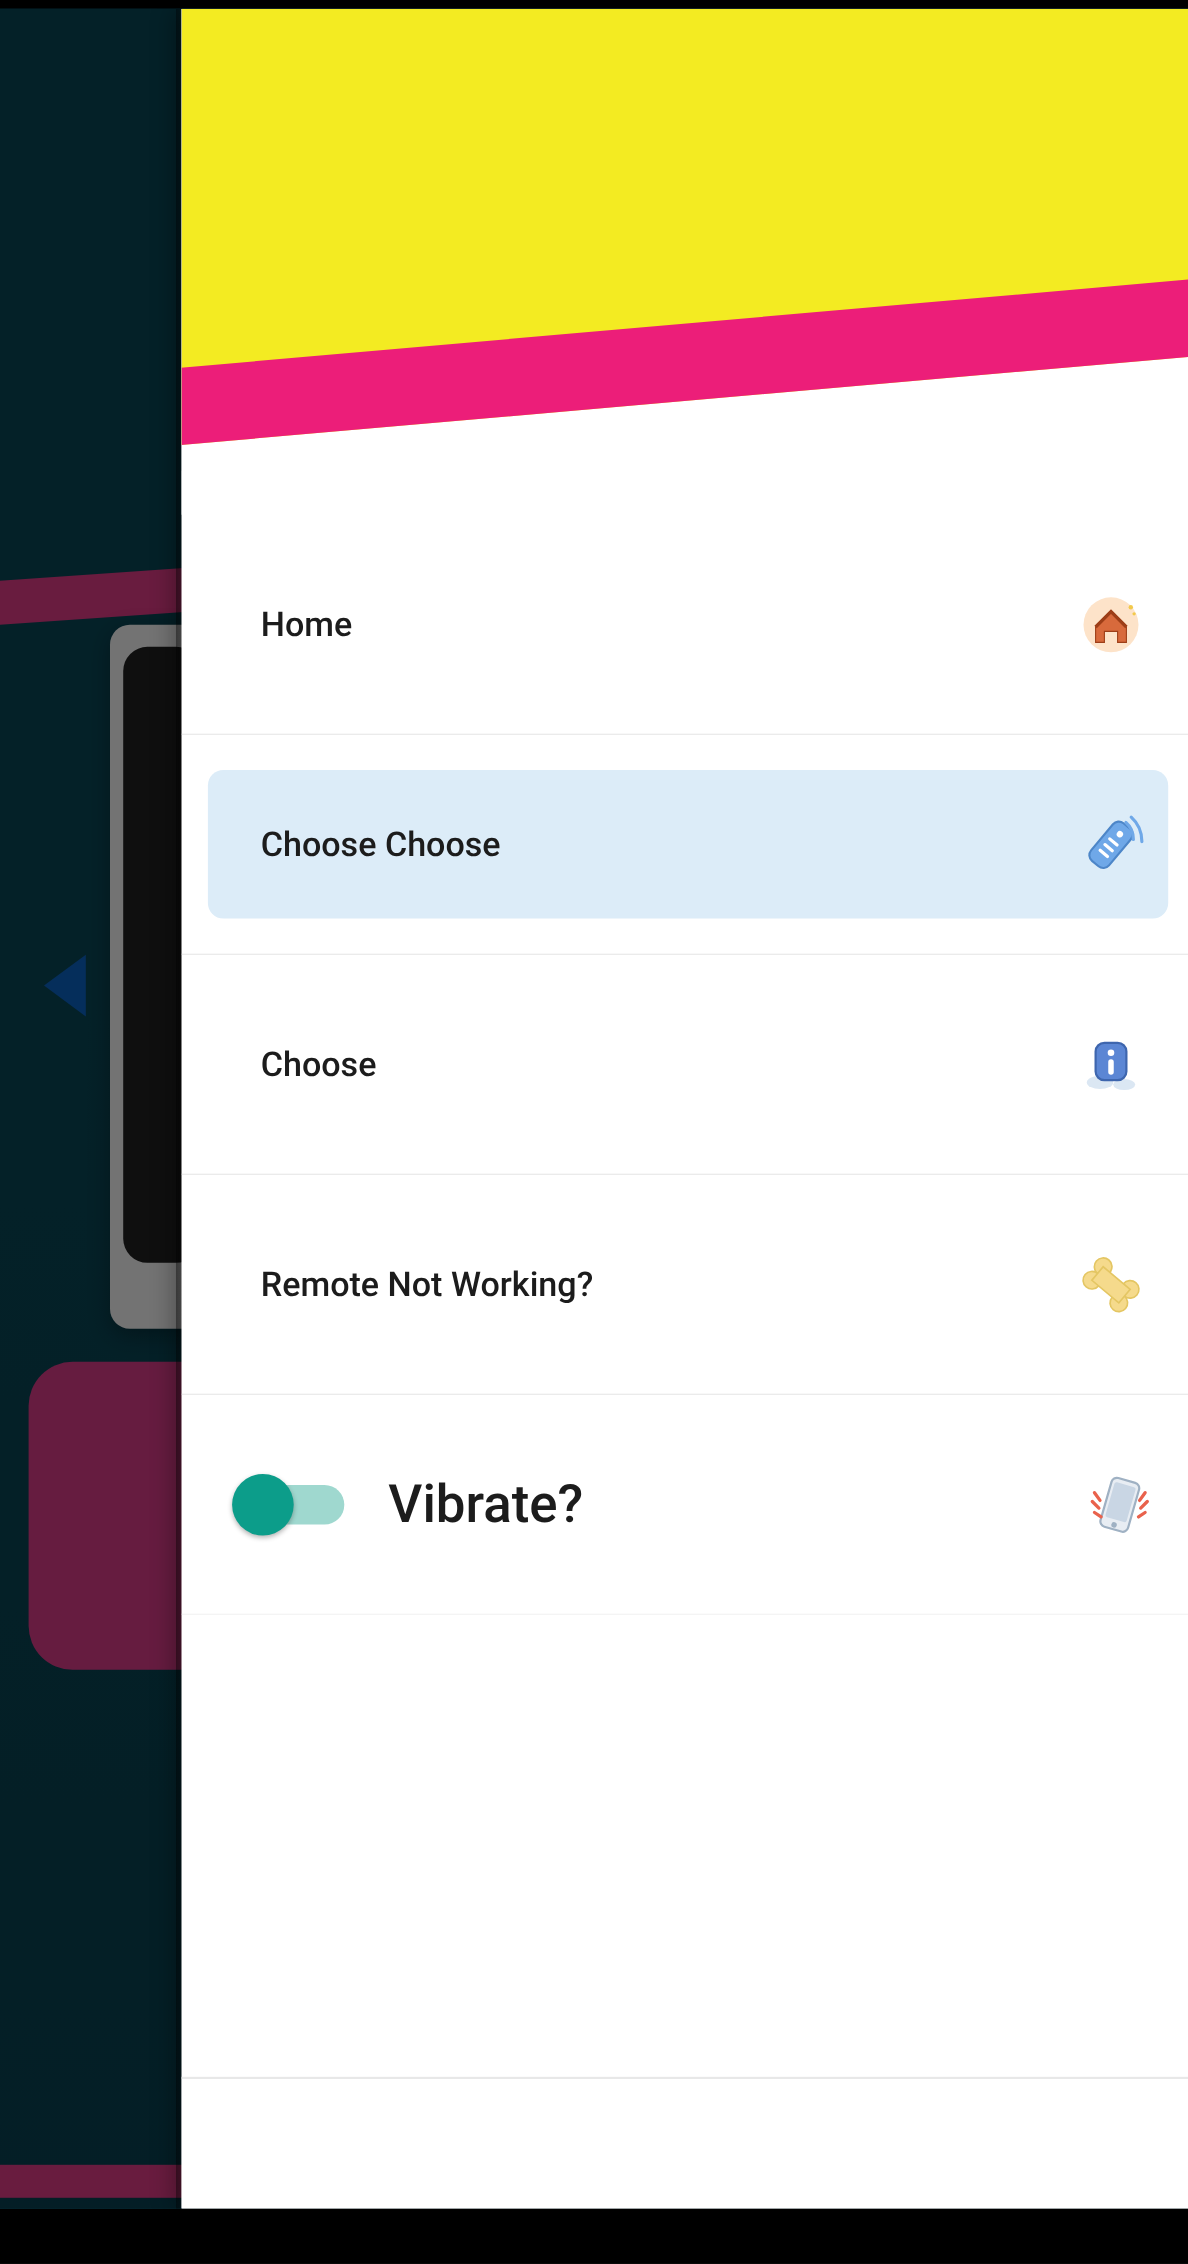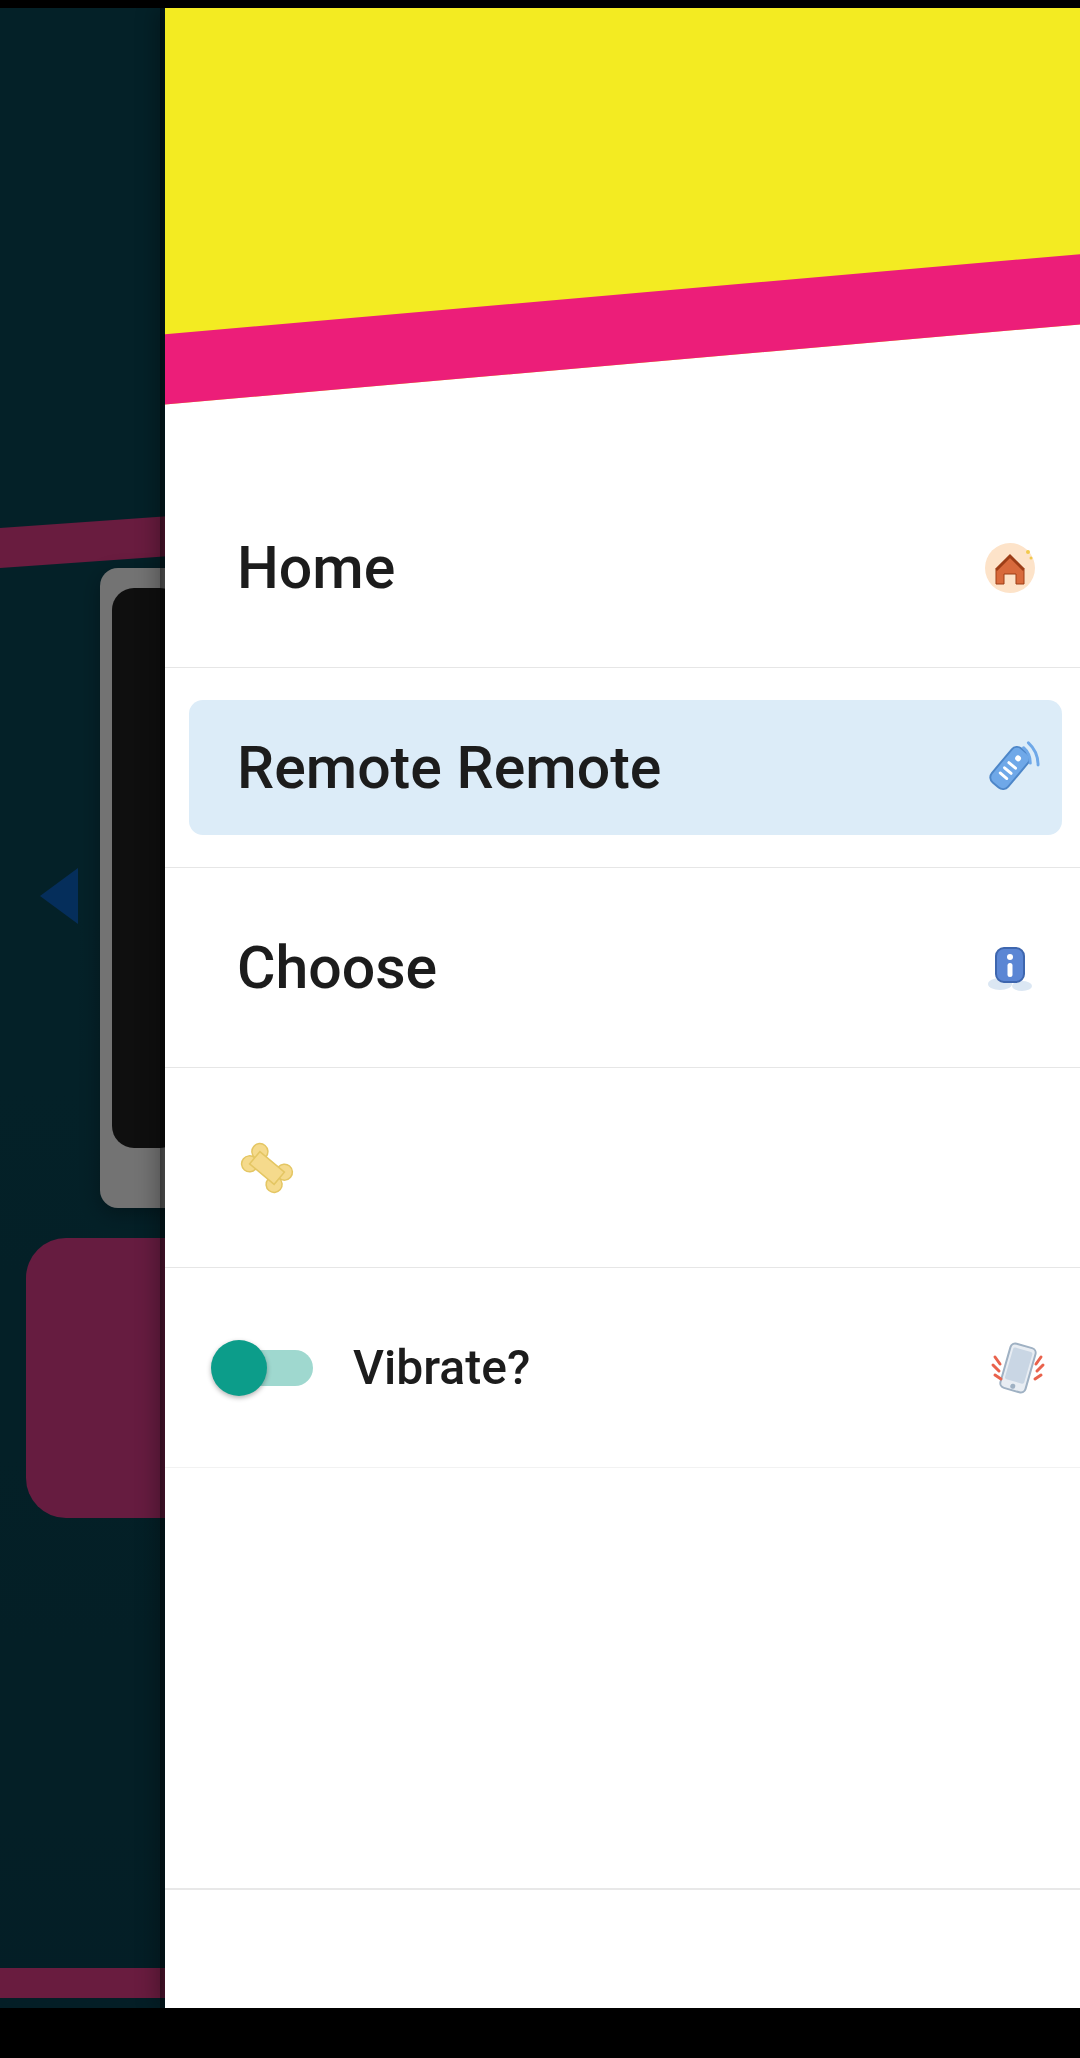--- a/index.html
+++ b/index.html
@@ -102,21 +102,21 @@
     }
     .menu-item{
       position:relative;
       display:flex;align-items:center;justify-content:space-between;
       padding:0 40px 0 72px;
       height:200px;
       border-bottom:1px solid #e6e6e6;
       cursor:pointer;
     }
     .menu-item .label{
-      font-size:59px;
+      font-size:31px;
       color:#1c1c1c;
       font-weight:500;
     }
     .menu-item.selected{
       height:200px;
     }
     .menu-item.selected .sel-bg{
       position:absolute;left:24px;right:18px;top:32px;bottom:32px;
       background:#dcecf8;border-radius:14px;
     }
@@ -191,21 +191,21 @@
             <path d="M12 28 L26 14 L40 28 V42 H32 V32 H20 V42 H12 Z" fill="#d86a3c" stroke="#9d3e17" stroke-width="1"></path>
             <path d="M12 28 L26 14 L40 28" fill="none" stroke="#9d3e17" stroke-width="3"></path>
             <circle cx="44" cy="10" r="2" fill="#f2c94c"></circle>
             <circle cx="47" cy="16" r="1.5" fill="#f2c94c"></circle>
           </svg>
         </span>
       </div>
 
       <div class="menu-item selected">
         <div class="sel-bg"></div>
-        <span class="label">Remote Remote</span>
+        <span class="label">Choose Choose</span>
         <span class="icon">
           <svg width="62" height="62" viewBox="0 0 62 62">
             <g transform="rotate(40 31 31)">
               <rect x="20" y="8" width="22" height="46" rx="7" fill="#6fa8e8" stroke="#4d86c8" stroke-width="2"></rect>
               <circle cx="31" cy="18" r="3" fill="#fff"></circle>
               <rect x="25" y="26" width="12" height="3" rx="1.5" fill="#fff"></rect>
               <rect x="25" y="33" width="12" height="3" rx="1.5" fill="#fff"></rect>
               <rect x="25" y="40" width="12" height="3" rx="1.5" fill="#fff"></rect>
             </g>
             <path d="M45 10 Q52 16 52 26" fill="none" stroke="#6fa8e8" stroke-width="3" stroke-linecap="round"></path>
@@ -221,20 +221,21 @@
             <ellipse cx="18" cy="44" rx="12" ry="6" fill="#dbe7f3"></ellipse>
             <ellipse cx="40" cy="46" rx="10" ry="5" fill="#dbe7f3"></ellipse>
             <rect x="14" y="8" width="28" height="34" rx="8" fill="#5b86d4" stroke="#3e66ae" stroke-width="2"></rect>
             <circle cx="28" cy="17" r="3" fill="#fff"></circle>
             <rect x="25.5" y="23" width="5" height="14" rx="2.5" fill="#fff"></rect>
           </svg>
         </span>
       </div>
 
       <div class="menu-item">
+        <span class="label">Remote Not Working?</span>
         <span class="icon">
           <svg width="60" height="60" viewBox="0 0 60 60">
             <g transform="rotate(40 30 30)" fill="#f5da8c" stroke="#e4c663" stroke-width="1.5">
               <circle cx="14" cy="22" r="8"></circle>
               <circle cx="14" cy="38" r="8"></circle>
               <circle cx="46" cy="22" r="8"></circle>
               <circle cx="46" cy="38" r="8"></circle>
               <rect x="14" y="22" width="32" height="16"></rect>
             </g>
           </svg>

